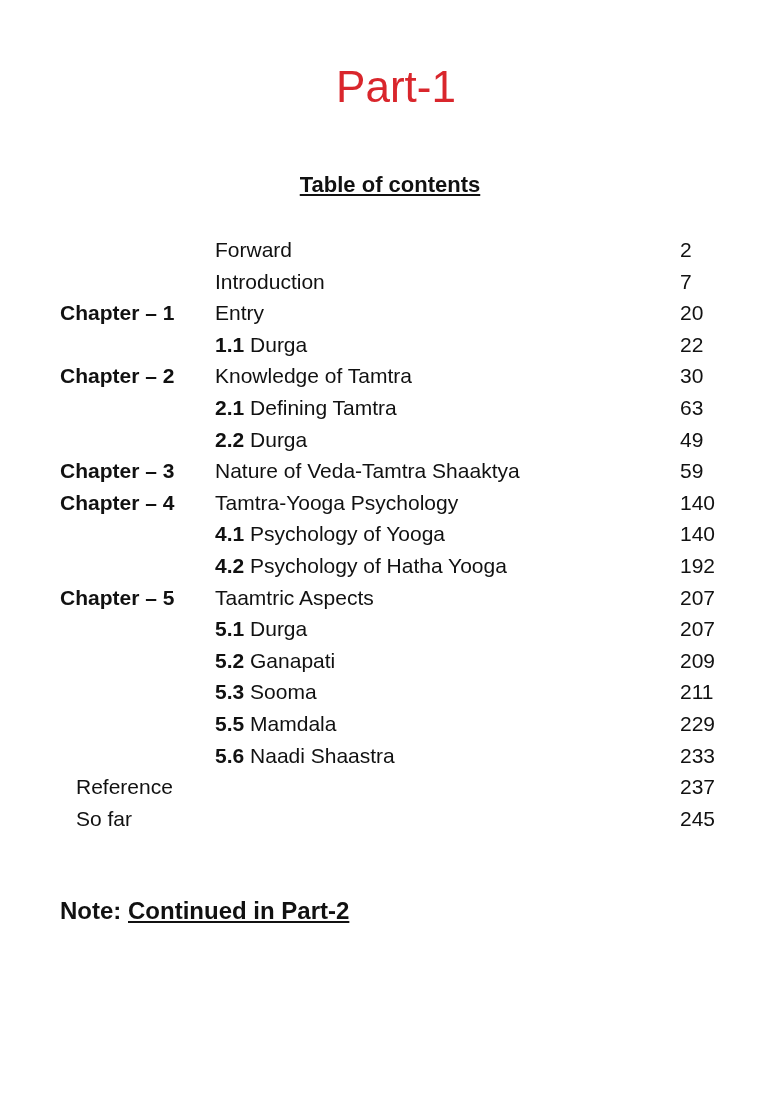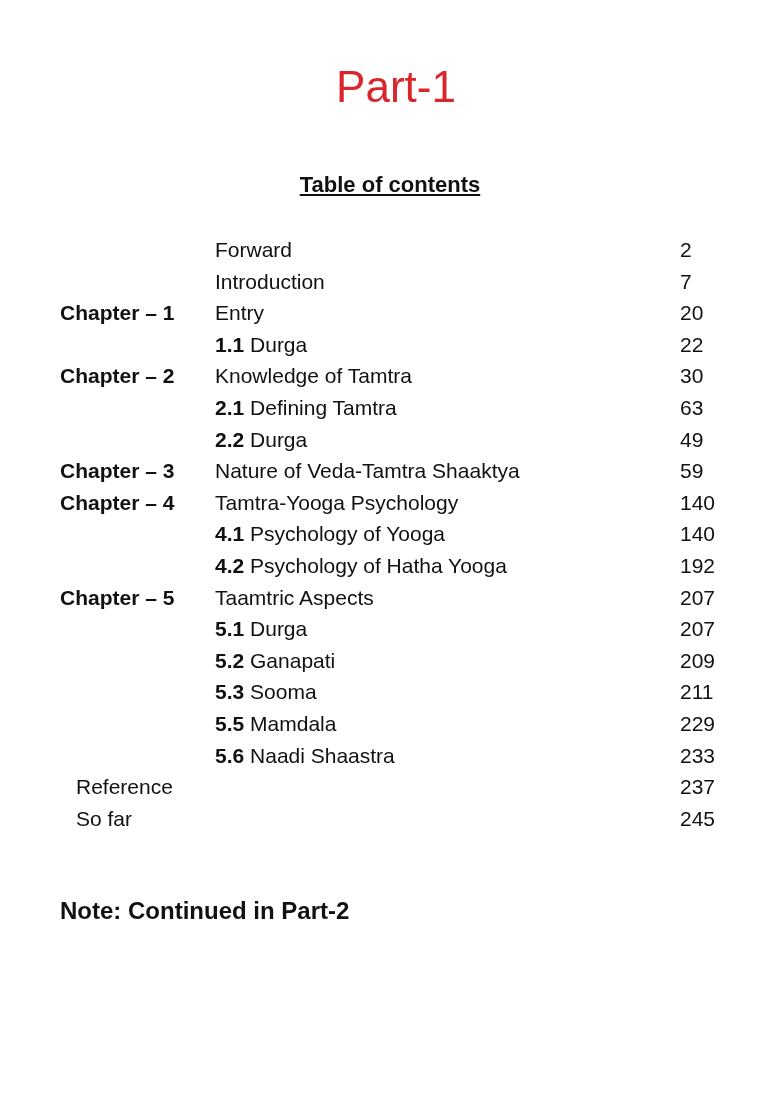--- a/index.html
+++ b/index.html
@@ -20,21 +20,21 @@
   .toc { position: absolute; top: 234px; left: 0; width: 780px; text-align: right; }
   .row { position: relative; height: 31.6px; font-size: 21px; line-height: 31.6px; }
   .row .chap { position: absolute; left: 60px; font-weight: bold; }
   .row .entry { position: absolute; left: 215px; white-space: nowrap; }
   .row .entry.left { left: 76px; }
   .row .entry b { font-weight: bold; }
   .row .page { position: absolute; left: 680px; }
   .note {
     position: absolute; top: 897px; left: 60px; font-size: 24px; font-weight: bold;
   }
-  .note .link { }
+  .note .link { text-decoration: underline; }
 </style>
 </head>
 <body>
 
 <div class="title">Part-1</div>
 <div class="toc-heading">Table of contents</div>
 
 <div class="toc" id="toc">
     <div class="row">
       <span class="chap"></span>

